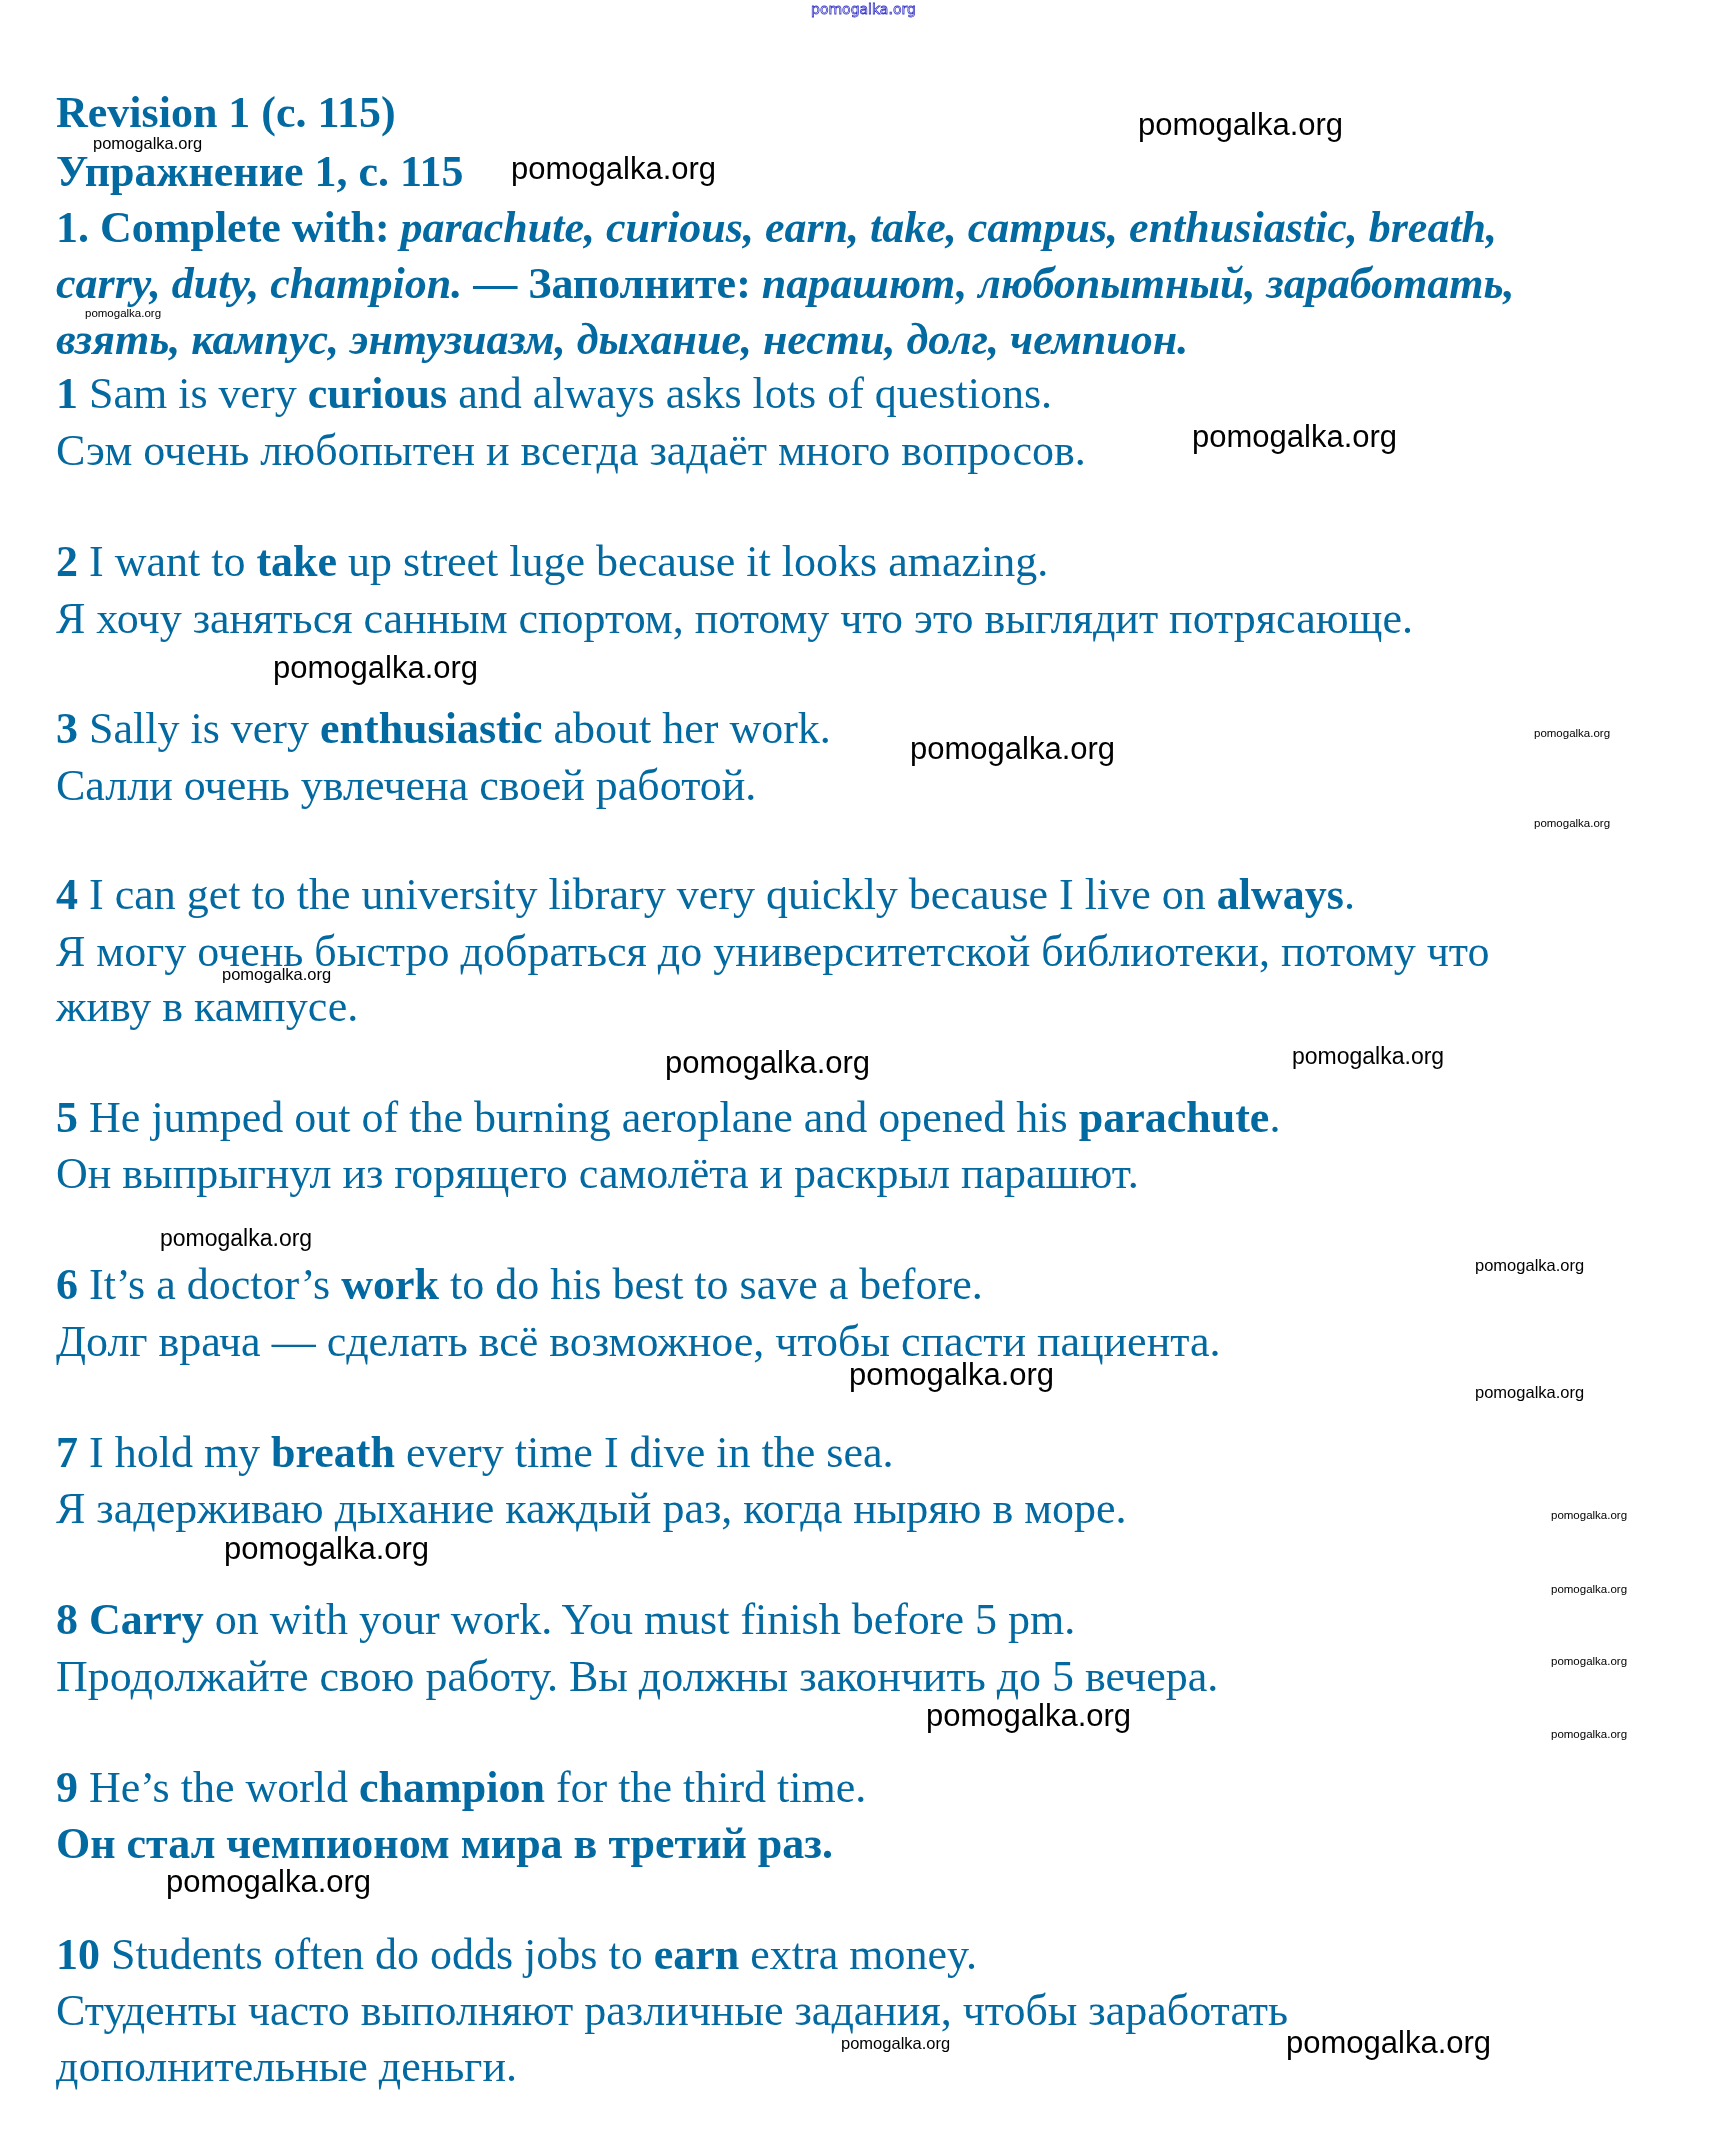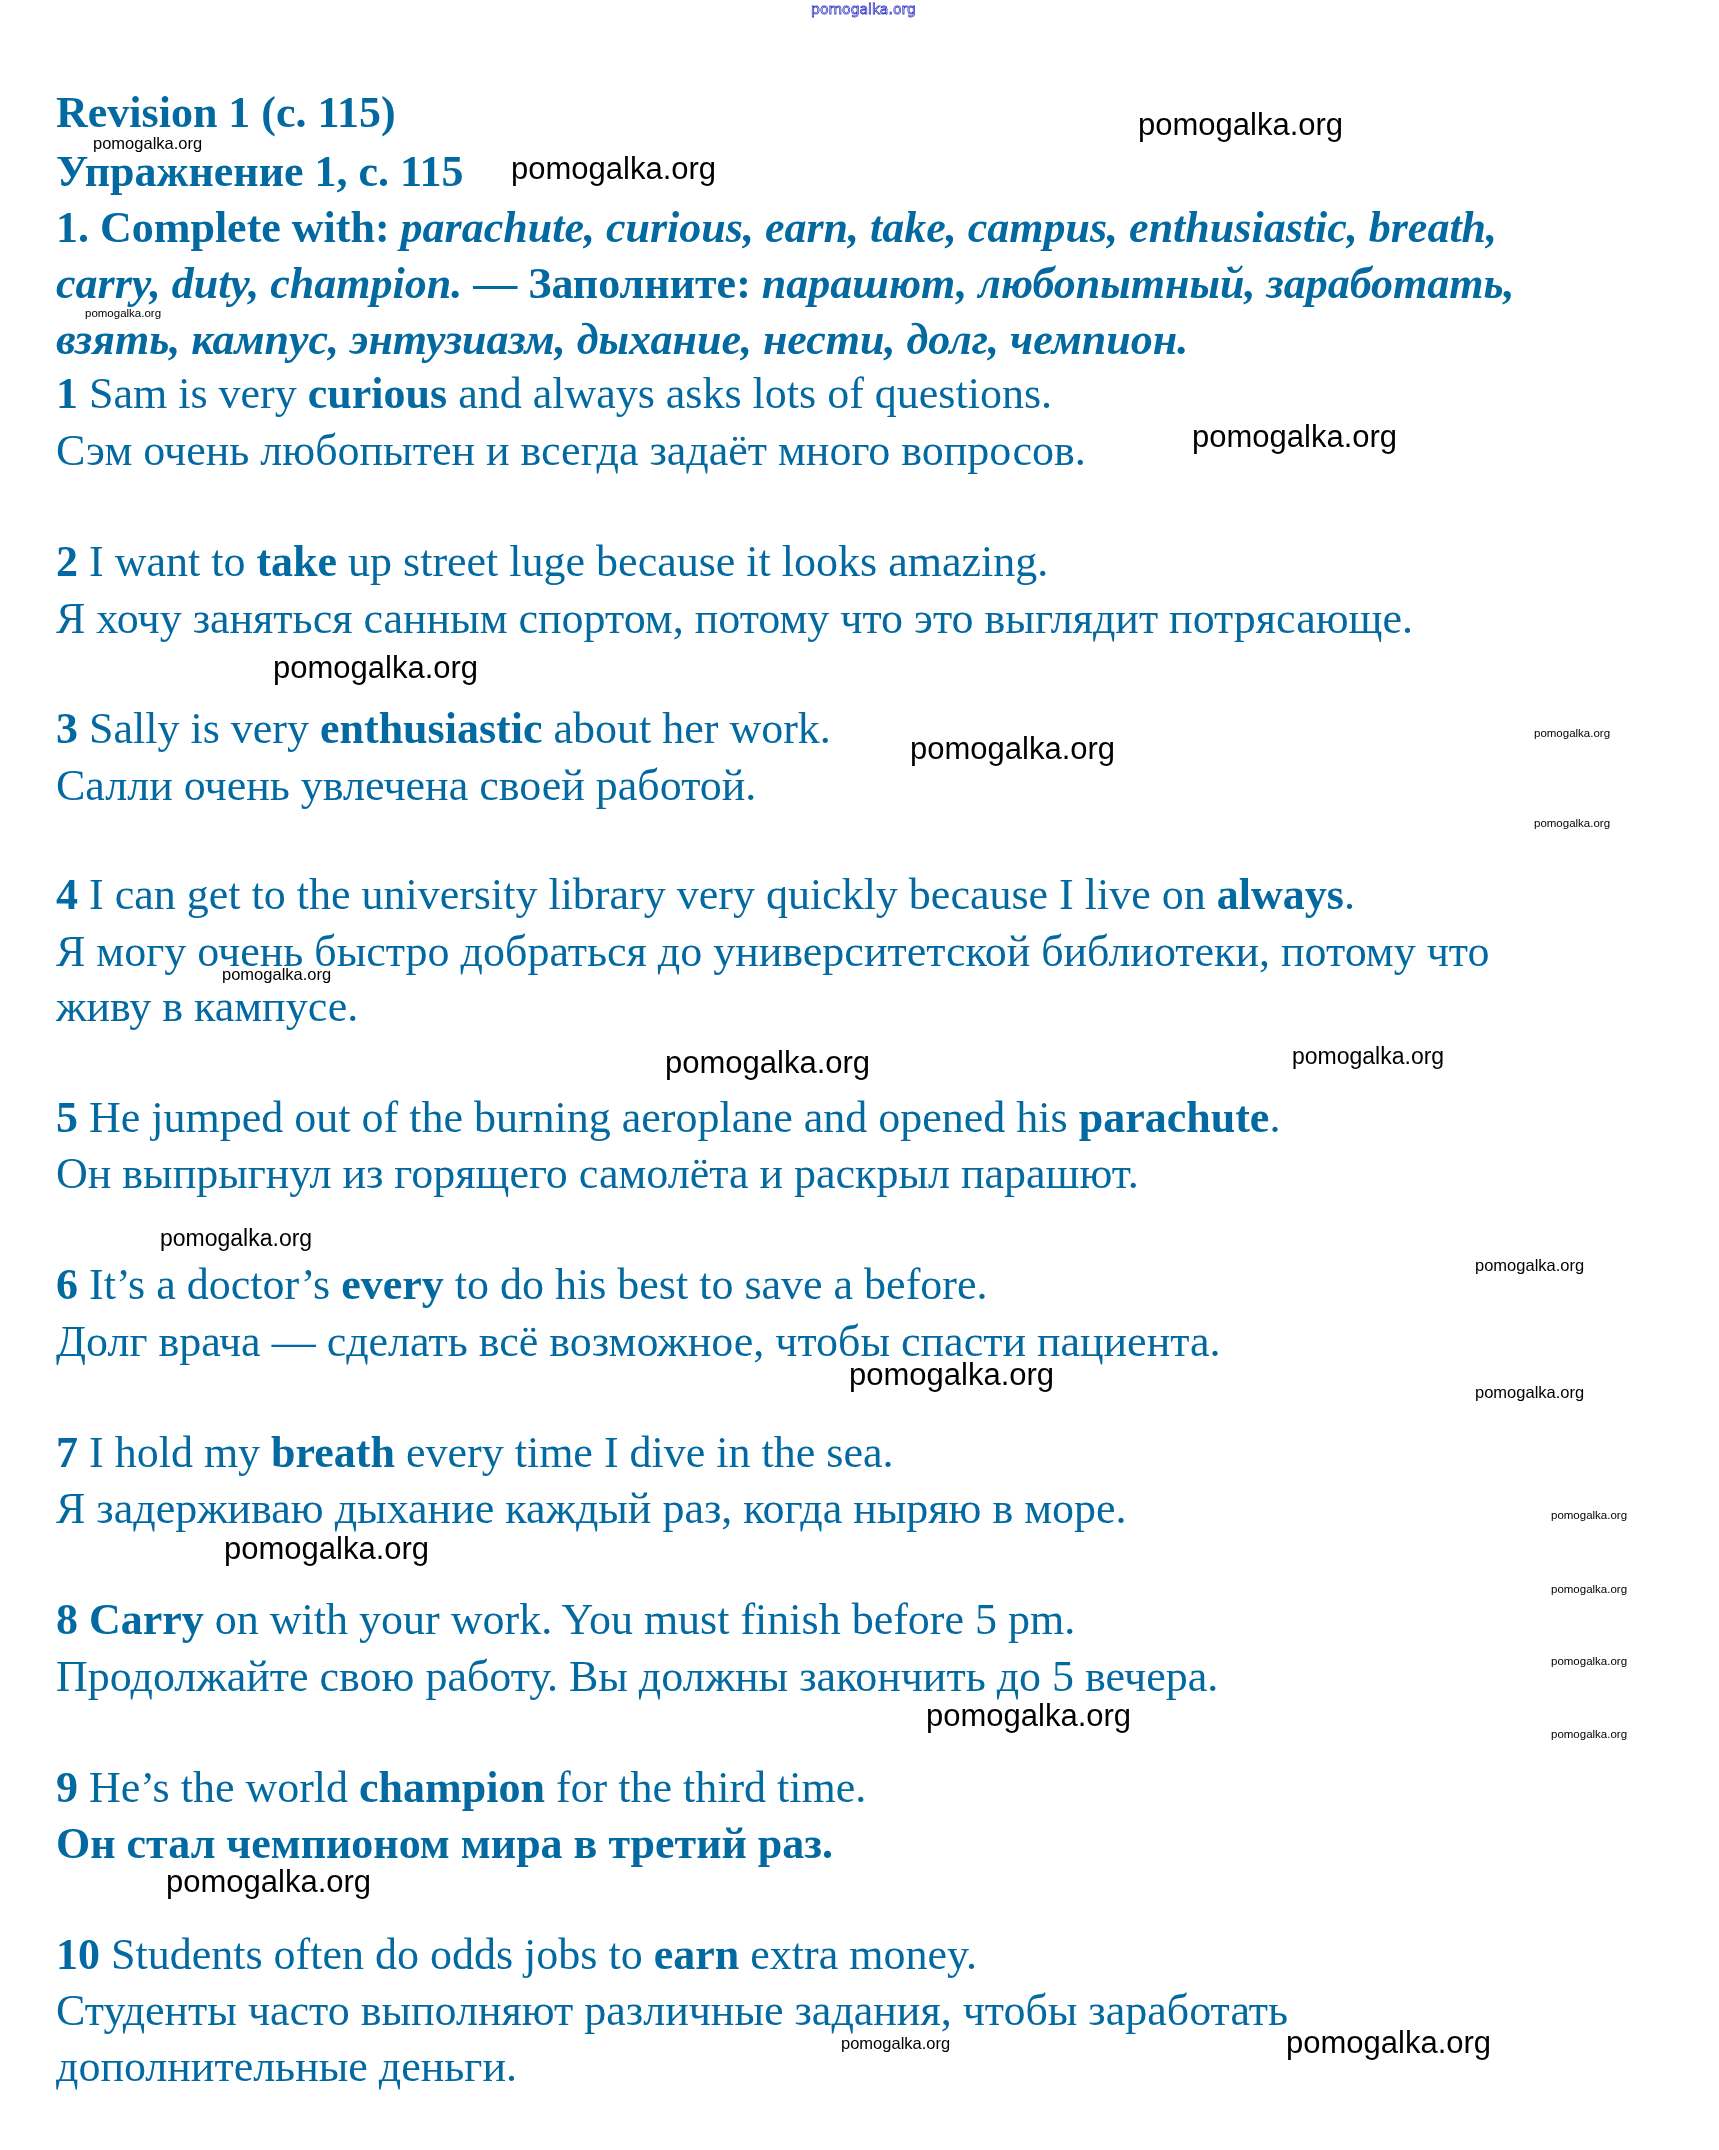--- a/index.html
+++ b/index.html
@@ -44,21 +44,21 @@
 <div class="ln" style="top:702px;"><span class="b">3</span> <span>Sally is very</span> <span class="b">enthusiastic</span> <span>about her work.</span></div>
 <div class="ln" style="top:759px;">Салли очень увлечена своей работой.</div>
 
 <div class="ln" style="top:868px;"><span class="b">4</span> <span>I can get to the university library very quickly because I live on</span> <span class="b">always</span><span>.</span></div>
 <div class="ln" style="top:925px;text-align:center;">Я могу очень быстро добраться до университетской библиотеки, потому что</div>
 <div class="ln" style="top:980px;">живу в кампусе.</div>
 
 <div class="ln" style="top:1091px;"><span class="b">5</span> <span>He jumped out of the burning aeroplane and opened his</span> <span class="b">parachute</span><span>.</span></div>
 <div class="ln" style="top:1147px;">Он выпрыгнул из горящего самолёта и раскрыл парашют.</div>
 
-<div class="ln" style="top:1258px;"><span class="b">6</span> <span>It’s a doctor’s</span> <span class="b">every</span> <span>to do his best to save a before.</span></div>
+<div class="ln" style="top:1258px;"><span class="b">6</span> <span>It’s a doctor’s</span> <span class="b">work</span> <span>to do his best to save a before.</span></div>
 <div class="ln" style="top:1315px;">Долг врача — сделать всё возможное, чтобы спасти пациента.</div>
 
 <div class="ln" style="top:1426px;"><span class="b">7</span> <span>I hold my</span> <span class="b">breath</span> <span>every time I dive in the sea.</span></div>
 <div class="ln" style="top:1482px;">Я задерживаю дыхание каждый раз, когда ныряю в море.</div>
 
 <div class="ln" style="top:1593px;"><span class="b">8</span> <span class="b">Carry</span> <span>on with your work. You must finish before 5 pm.</span></div>
 <div class="ln" style="top:1650px;">Продолжайте свою работу. Вы должны закончить до 5 вечера.</div>
 
 <div class="ln" style="top:1761px;"><span class="b">9</span> <span>He’s the world</span> <span class="b">champion</span> <span>for the third time.</span></div>
 <div class="ln" style="top:1817px;font-weight:bold;">Он стал чемпионом мира в третий раз.</div>

